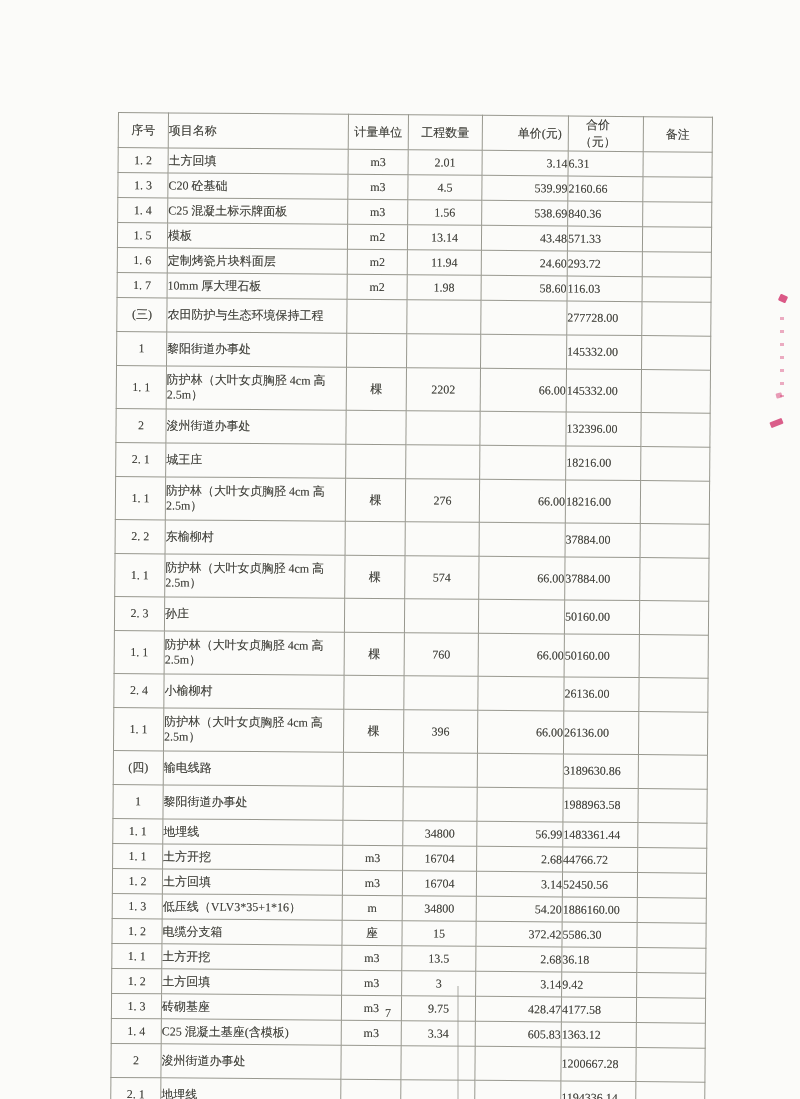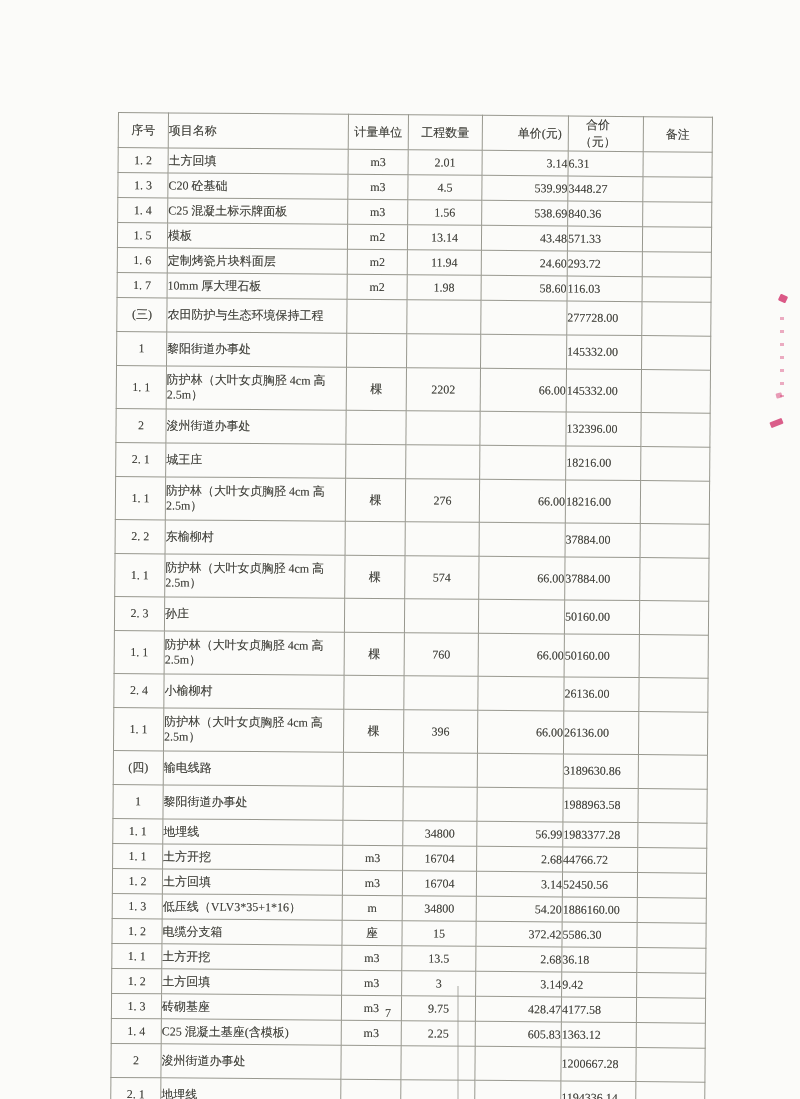--- a/index.html
+++ b/index.html
@@ -93,21 +93,21 @@
       <td class="c-total">6.31</td>
       <td class="c-remark"></td>
     </tr>
 
     <tr>
       <td class="c-seq">1. 3</td>
       <td class="c-name">C20 砼基础</td>
       <td class="c-unit">m3</td>
       <td class="c-qty">4.5</td>
       <td class="c-price">539.99</td>
-      <td class="c-total">3448.27</td>
+      <td class="c-total">2160.66</td>
       <td class="c-remark"></td>
     </tr>
 
     <tr>
       <td class="c-seq">1. 4</td>
       <td class="c-name">C25 混凝土标示牌面板</td>
       <td class="c-unit">m3</td>
       <td class="c-qty">1.56</td>
       <td class="c-price">538.69</td>
       <td class="c-total">840.36</td>
@@ -283,21 +283,21 @@
       <td class="c-total">1988963.58</td>
       <td class="c-remark"></td>
     </tr>
 
     <tr>
       <td class="c-seq">1. 1</td>
       <td class="c-name">地埋线</td>
       <td class="c-unit"></td>
       <td class="c-qty">34800</td>
       <td class="c-price">56.99</td>
-      <td class="c-total">1983377.28</td>
+      <td class="c-total">1483361.44</td>
       <td class="c-remark"></td>
     </tr>
 
     <tr>
       <td class="c-seq">1. 1</td>
       <td class="c-name">土方开挖</td>
       <td class="c-unit">m3</td>
       <td class="c-qty">16704</td>
       <td class="c-price">2.68</td>
       <td class="c-total">44766.72</td>
@@ -361,21 +361,21 @@
       <td class="c-qty">9.75</td>
       <td class="c-price">428.47</td>
       <td class="c-total">4177.58</td>
       <td class="c-remark"></td>
     </tr>
 
     <tr>
       <td class="c-seq">1. 4</td>
       <td class="c-name">C25 混凝土基座(含模板)</td>
       <td class="c-unit">m3</td>
-      <td class="c-qty">2.25</td>
+      <td class="c-qty">3.34</td>
       <td class="c-price">605.83</td>
       <td class="c-total">1363.12</td>
       <td class="c-remark"></td>
     </tr>
 
     <tr class="section">
       <td class="c-seq">2</td>
       <td class="c-name">浚州街道办事处</td>
       <td class="c-unit"></td>
       <td class="c-qty"></td>

